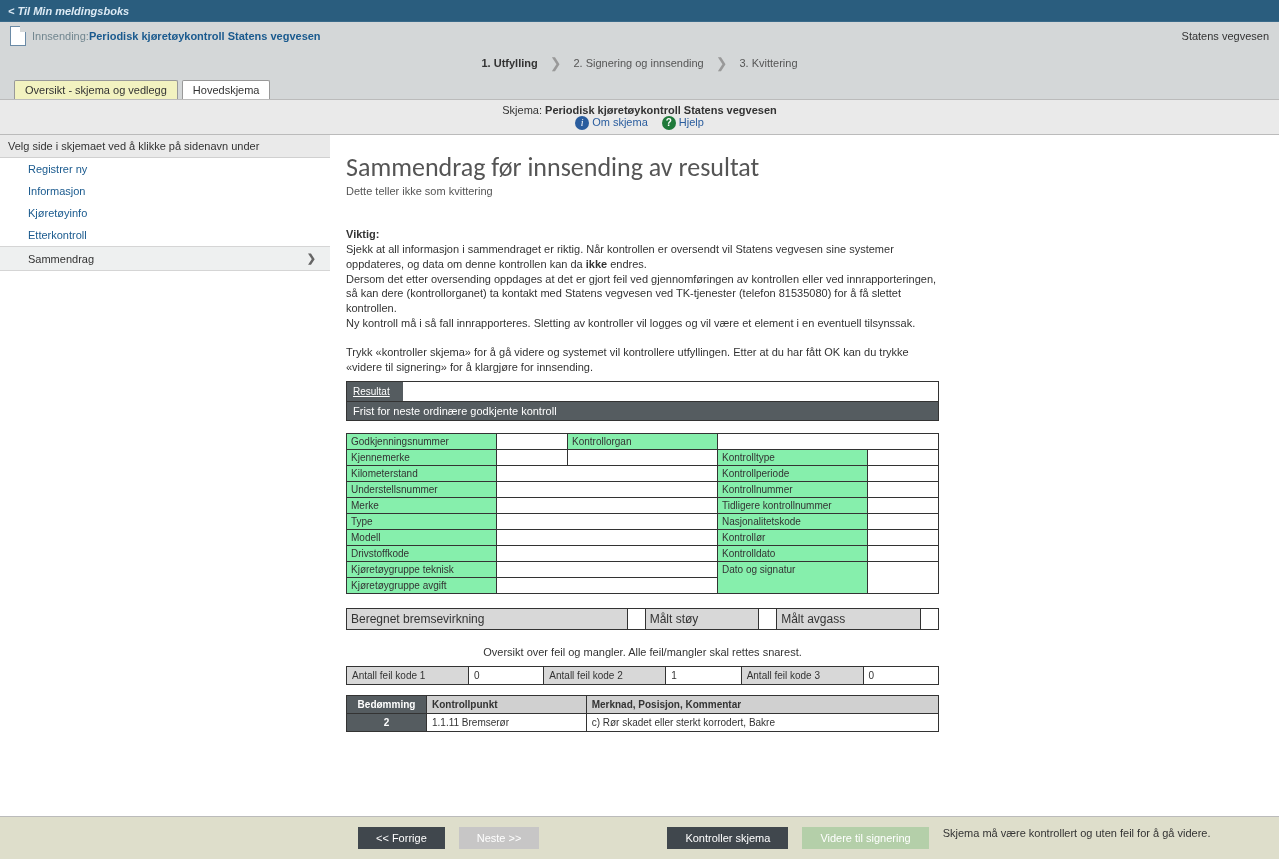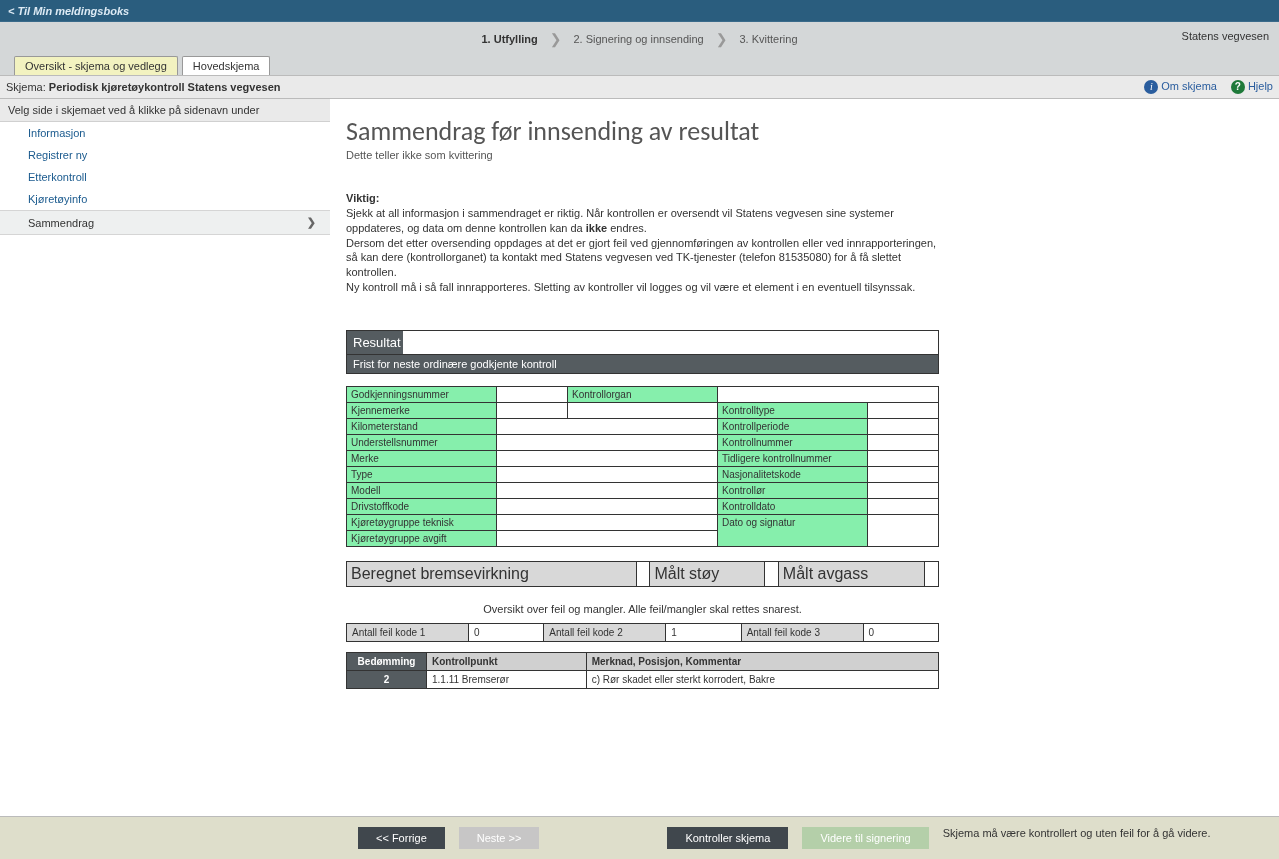--- a/index.html
+++ b/index.html
@@ -18,21 +18,21 @@
 
 .steps { display: flex; justify-content: center; gap: 12px; padding: 6px 0 10px; align-items: center; }
 .step { color: #555; font-size: 11px; }
 .step.active { font-weight: bold; color: #333; }
 .chev { color: #999; font-size: 14px; line-height: 1; }
 
 .tabs { display: flex; gap: 4px; padding: 0 4px; }
 .tab { padding: 3px 10px; font-size: 11px; border: 1px solid #999; border-bottom: none; border-radius: 2px 2px 0 0; background: #fff; color: #333; cursor: pointer; }
 .tab.active { background: #f2f2c0; }
 
-.schema-bar { background: #eaeaea; padding: 4px 6px; border-top: 1px solid #bbb; border-bottom: 1px solid #bbb; display: flex; justify-content: space-between; align-items: center; }
+.schema-bar { background: #eaeaea; padding: 4px 6px; border-top: 1px solid #bbb; border-bottom: 1px solid #bbb; display: flex; justify-content: space-between; align-items: center; flex-direction: column; }
 .schema-bar .lbl { color: #333; }
 .schema-bar .name { font-weight: bold; }
 .help-links { display: flex; gap: 14px; align-items: center; }
 .help-links a { color: #2a5d9e; text-decoration: none; }
 .info-icon, .q-icon { display: inline-block; width: 14px; height: 14px; border-radius: 50%; text-align: center; line-height: 14px; font-size: 10px; color: #fff; margin-right: 3px; font-family: Georgia, serif; font-style: italic; }
 .info-icon { background: #2a5d9e; }
 .q-icon { background: #1f7a3a; font-style: normal; font-family: Verdana, sans-serif; font-weight: bold; }
 
 .layout { display: flex; }
 .sidebar { width: 330px; flex-shrink: 0; }
@@ -44,30 +44,30 @@
 .content { flex: 1; padding: 16px 340px 30px 16px; background: #fff; }
 h1 { font-family: "Segoe UI", Calibri, sans-serif; font-size: 26px; font-weight: normal; color: #555; margin-bottom: 2px; }
 .subtitle { font-size: 11px; color: #555; margin-bottom: 30px; }
 .important { font-size: 11px; color: #333; line-height: 1.35; }
 .important strong { font-weight: bold; }
 .important .u { font-weight: bold; }
 .para2 { margin-top: 14px; font-size: 11px; line-height: 1.35; }
 
 .resultbox { border: 1px solid #333; margin-top: 6px; }
 .result-row { display: flex; }
-.result-label { background: #555c60; color: #fff; padding: 4px 6px; width: 56px; font-size: 13px; }
+.result-label { background: #555c60; color: #fff; padding: 4px 6px; width: 56px; font-size: 10px; text-decoration: underline; }
 .result-val { flex: 1; padding: 4px 6px; font-size: 11px; }
 .frist-row { background: #555c60; color: #fff; padding: 3px 6px; font-size: 11px; border-top: 1px solid #333; }
 
 table.grid { border-collapse: collapse; width: 100%; margin-top: 12px; font-size: 10px; }
 table.grid td { border: 1px solid #333; padding: 2px 4px; vertical-align: top; }
 table.grid td.lbl { background: #86efac; width: 150px; }
 table.grid td.val { background: #fff; min-width: 70px; }
 
-table.measure { border-collapse: collapse; width: 100%; margin-top: 14px; font-size: 16px; padding-left: 24px; }
+table.measure { border-collapse: collapse; width: 100%; margin-top: 14px; font-size: 12px; padding-left: 24px; }
 table.measure td { border: 1px solid #333; padding: 3px 4px; }
 table.measure td.lbl { background: #d8d8d8; }
 
 .overview-line { text-align: center; font-size: 11px; margin: 16px 0 8px; }
 
 table.counts { border-collapse: collapse; width: 100%; font-size: 10px; }
 table.counts td { border: 1px solid #333; padding: 3px 5px; }
 table.counts td.lbl { background: #d8d8d8; width: 110px; }
 table.counts td.val { width: 68px; }
 
@@ -86,20 +86,25 @@
 .spacer { width: 100px; }
 </style>
 </head>
 <body>
 
 <div class="topbar">
   <a href="#">&lt; Til Min meldingsboks</a>
 </div>
 
 <div class="header">
+  <div class="header-row1">
+    <span class="doc-icon"></span>
+    <span class="label">Innsending: </span>
+    <span class="title">Periodisk kjøretøykontroll Statens vegvesen</span>
+  </div>
   <span class="brand">Statens vegvesen</span>
   <div class="steps">
     <span class="step active">1. Utfylling</span>
     <span class="chev">❯</span>
     <span class="step">2. Signering og innsending</span>
     <span class="chev">❯</span>
     <span class="step">3. Kvittering</span>
   </div>
   <div class="tabs">
     <div class="tab active">Oversikt - skjema og vedlegg</div>
@@ -114,42 +119,42 @@
   </div>
   <div class="help-links">
     <a href="#"><span class="info-icon">i</span><span>Om skjema</span></a>
     <a href="#"><span class="q-icon">?</span><span>Hjelp</span></a>
   </div>
 </div>
 
 <div class="layout">
   <div class="sidebar">
     <div class="side-helper">Velg side i skjemaet ved å klikke på sidenavn under</div>
+    <div class="nav-item">Registrer ny</div>
     <div class="nav-item">Informasjon</div>
-    <div class="nav-item">Registrer ny</div>
+    <div class="nav-item">Kjøretøyinfo</div>
     <div class="nav-item">Etterkontroll</div>
-    <div class="nav-item">Kjøretøyinfo</div>
     <div class="nav-item active">
       <span>Sammendrag</span>
       <span class="nav-arrow">❯</span>
     </div>
   </div>
 
   <div class="content">
     <h1>Sammendrag før innsending av resultat</h1>
     <div class="subtitle">Dette teller ikke som kvittering</div>
 
     <div class="important">
       <strong>Viktig:</strong><br>
       <span>Sjekk at all informasjon i sammendraget er riktig. Når kontrollen er oversendt vil Statens vegvesen sine systemer oppdateres, og data om denne kontrollen kan da </span><span class="u">ikke</span><span> endres.</span><br>
       <span>Dersom det etter oversending oppdages at det er gjort feil ved gjennomføringen av kontrollen eller ved innrapporteringen, så kan dere (kontrollorganet) ta kontakt med Statens vegvesen ved TK-tjenester (telefon 81535080) for å få slettet kontrollen.</span><br>
       <span>Ny kontroll må i så fall innrapporteres. Sletting av kontroller vil logges og vil være et element i en eventuell tilsynssak.</span>
     </div>
     <div class="para2">
-      <br>
+      <span>Trykk «kontroller skjema» for å gå videre og systemet vil kontrollere utfyllingen. Etter at du har fått OK kan du trykke «videre til signering» for å klargjøre for innsending.</span><br>
     </div>
 
     <div class="resultbox">
       <div class="result-row">
         <div class="result-label">Resultat</div>
         <div class="result-val"></div>
       </div>
       <div class="frist-row">
         <span>Frist for neste ordinære godkjente kontroll</span>
         <span></span>

